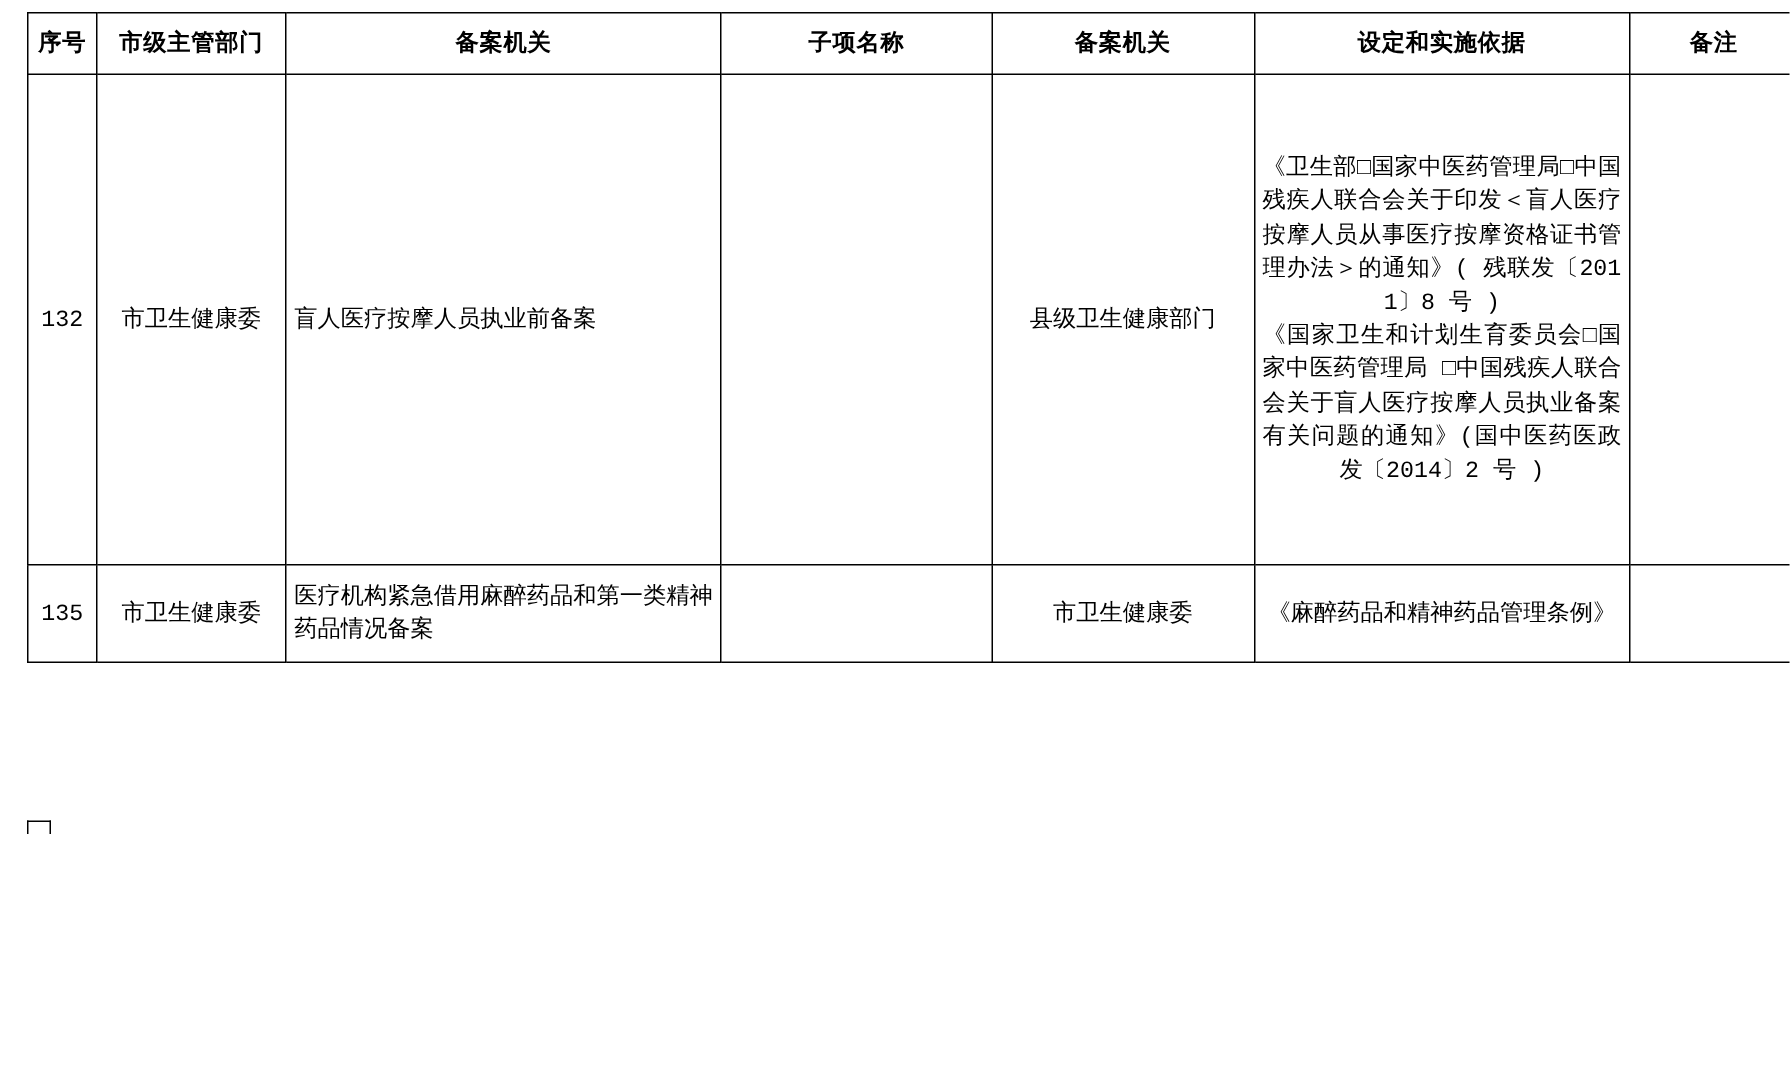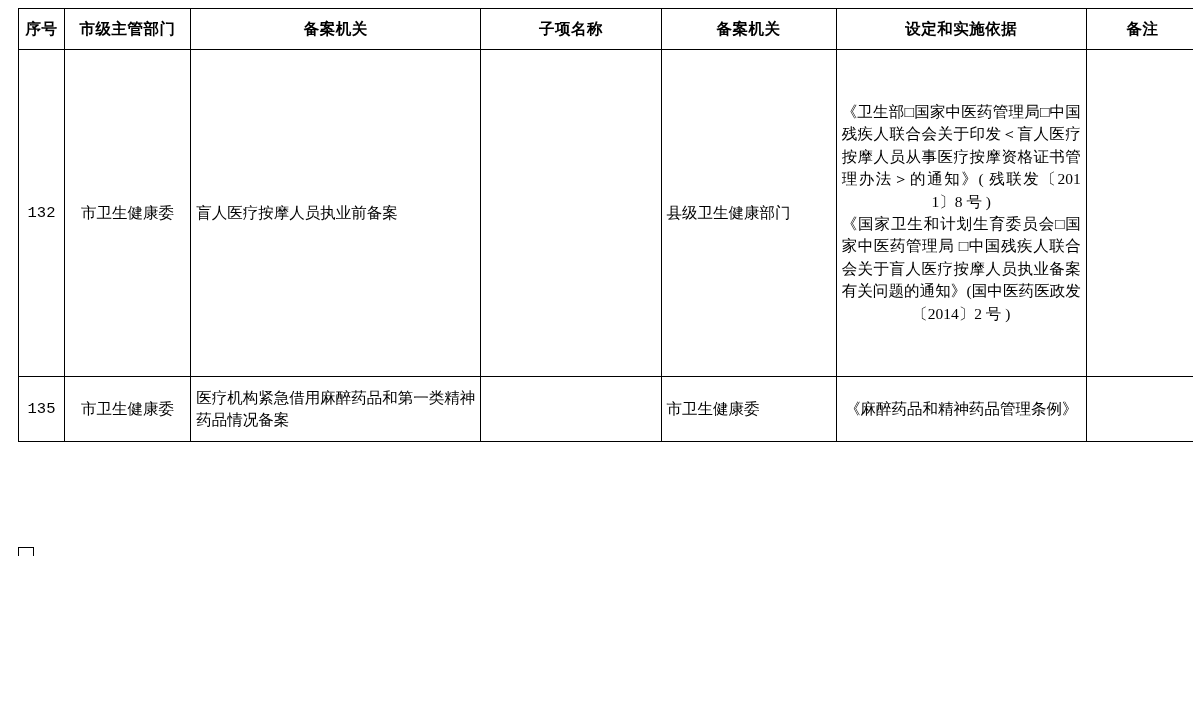--- a/index.html
+++ b/index.html
@@ -58,35 +58,36 @@
     font-size: 15.5px;
   }
   td.dept {
     text-align: center;
   }
   td.item {
     text-align: left;
   }
   td.sub { text-align: center; }
   td.org {
+    text-align: center;
   }
   td.basis {
     text-align: justify;
     text-align-last: center;
     font-size: 15.2px;
     line-height: 1.5;
   }
   td.basis.center {
     text-align: center;
     text-align-last: center;
   }
   td.note { text-align: center; }
 
   .row-tall td { height: 320px; }
-  .row-132 td.basis { vertical-align: middle; }
+  .row-132 td.basis { vertical-align: middle; font-family: Liberation Mono, monospace; }
   .row-mid td { height: 58px; }
 
   
   .edge-mark {
     position: absolute;
     right: 0;
     width: 7px;
     border-top: 1px solid #000;
     border-bottom: 1px solid #000;
     border-right: 1px solid #000;

